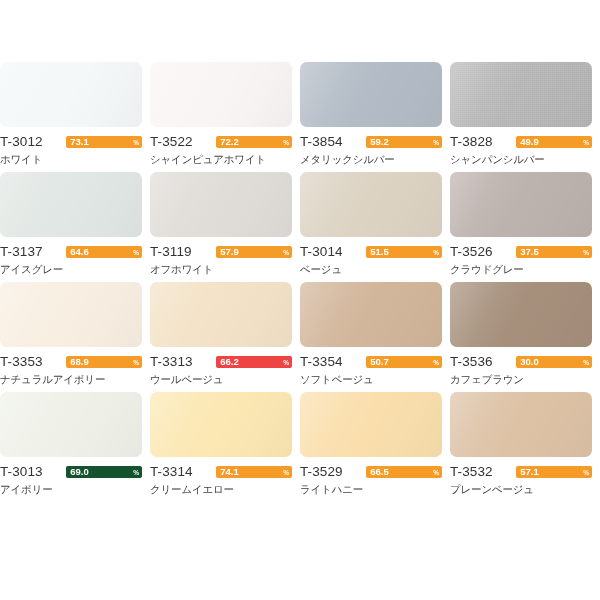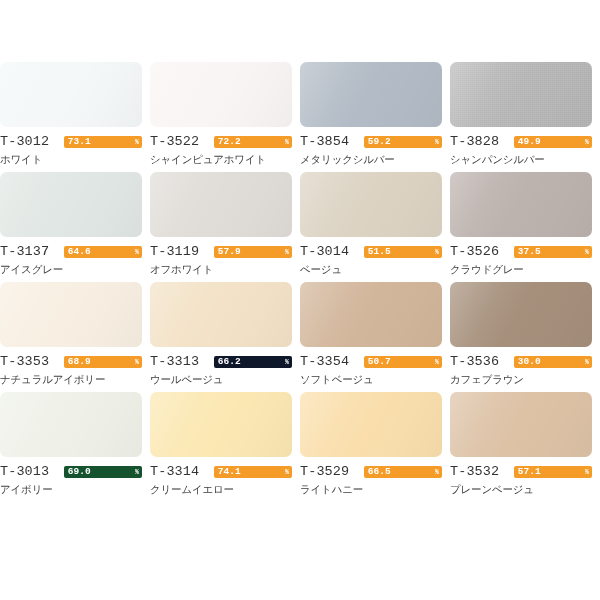--- a/index.html
+++ b/index.html
@@ -77,21 +77,20 @@
     left: 0;
     top: 71px;
     width: 142px;
   }
 
   .meta-top {
     display: flex;
     align-items: center;
     justify-content: space-between;
     height: 17px;
-    font-family: Liberation Mono, monospace;
   }
 
   .swatch-code {
     font-size: 13.5px;
     color: #333333;
     line-height: 17px;
     letter-spacing: 0.1px;
     white-space: nowrap;
   }
 
@@ -266,21 +265,21 @@
         <div class="swatch-name">ナチュラルアイボリー</div>
       </div>
     </div>
     <div class="swatch-cell">
       <div class="swatch-chip" style="background: rgb(243, 226, 199);">
         <div class="chip-sheen"></div>
       </div>
       <div class="swatch-meta">
         <div class="meta-top">
           <span class="swatch-code">T-3313</span>
-          <span class="reflect-badge" style="background: #0f172a; color: rgb(255, 255, 255);">
+          <span class="reflect-badge" style="background: #ef4444; color: rgb(255, 255, 255);">
             <span>66.2</span>
             <span class="reflect-unit">%</span>
           </span>
         </div>
         <div class="swatch-name">ウールベージュ</div>
       </div>
     </div>
     <div class="swatch-cell">
       <div class="swatch-chip" style="background: rgb(210, 182, 155);">
         <div class="chip-sheen"></div>

